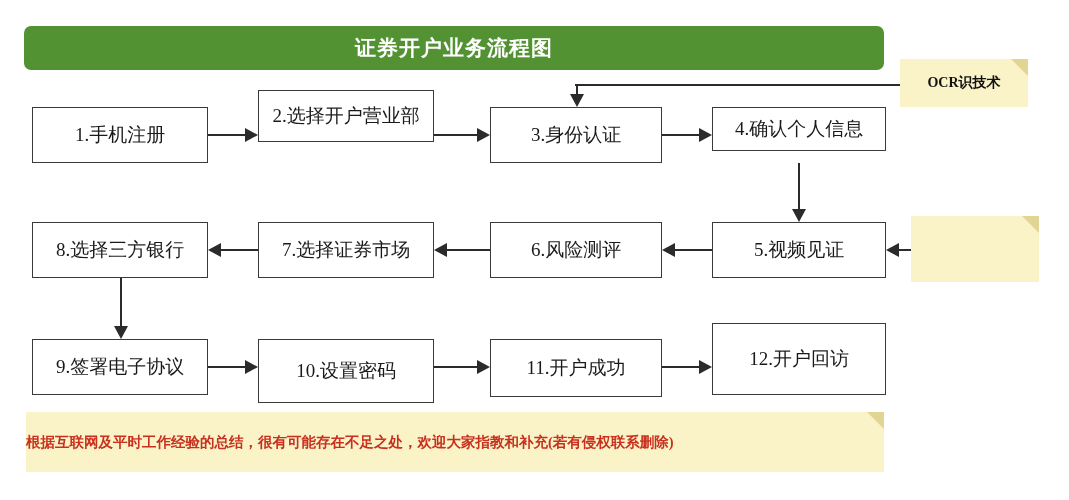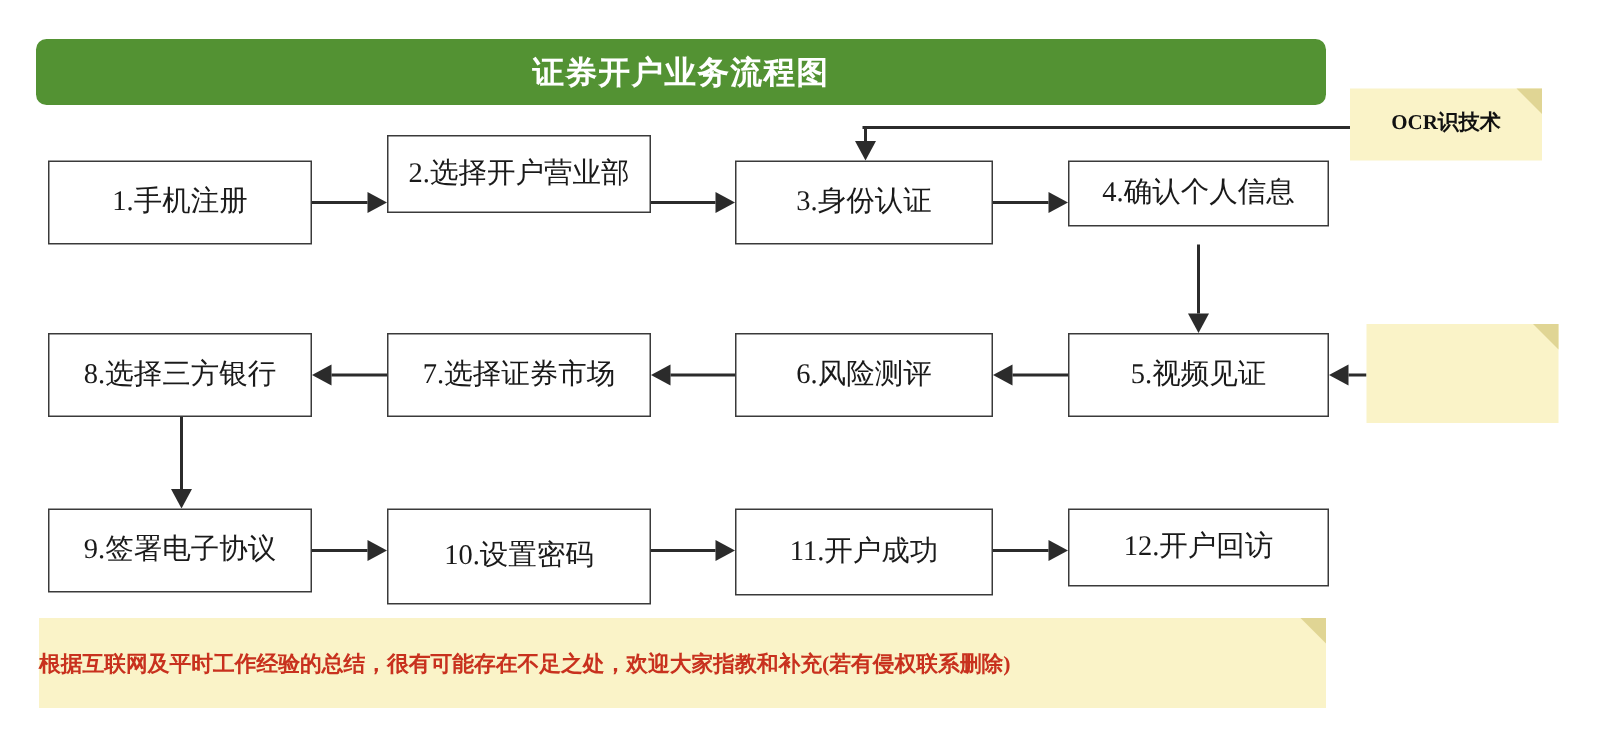--- a/index.html
+++ b/index.html
@@ -201,21 +201,21 @@
 
   <div class="node" style="left:32px; top:339px; width:176px; height:56px;">
     <span>9.签署电子协议</span>
   </div>
   <div class="node" style="left:258px; top:339px; width:176px; height:64px;">
     <span>10.设置密码</span>
   </div>
   <div class="node" style="left:490px; top:339px; width:172px; height:58px;">
     <span>11.开户成功</span>
   </div>
-  <div class="node" style="left:712px; top:339px; width:174px; height:52px;">
+  <div class="node" style="left:712px; top:323px; width:174px; height:72px;">
     <span>12.开户回访</span>
   </div>
 
   <div class="hline" style="left:208px; top:366px; width:37px;"></div>
   <div class="arrow arrow-right" style="left:245px; top:360px;"></div>
 
   <div class="hline" style="left:434px; top:366px; width:43px;"></div>
   <div class="arrow arrow-right" style="left:477px; top:360px;"></div>
 
   <div class="hline" style="left:662px; top:366px; width:37px;"></div>

